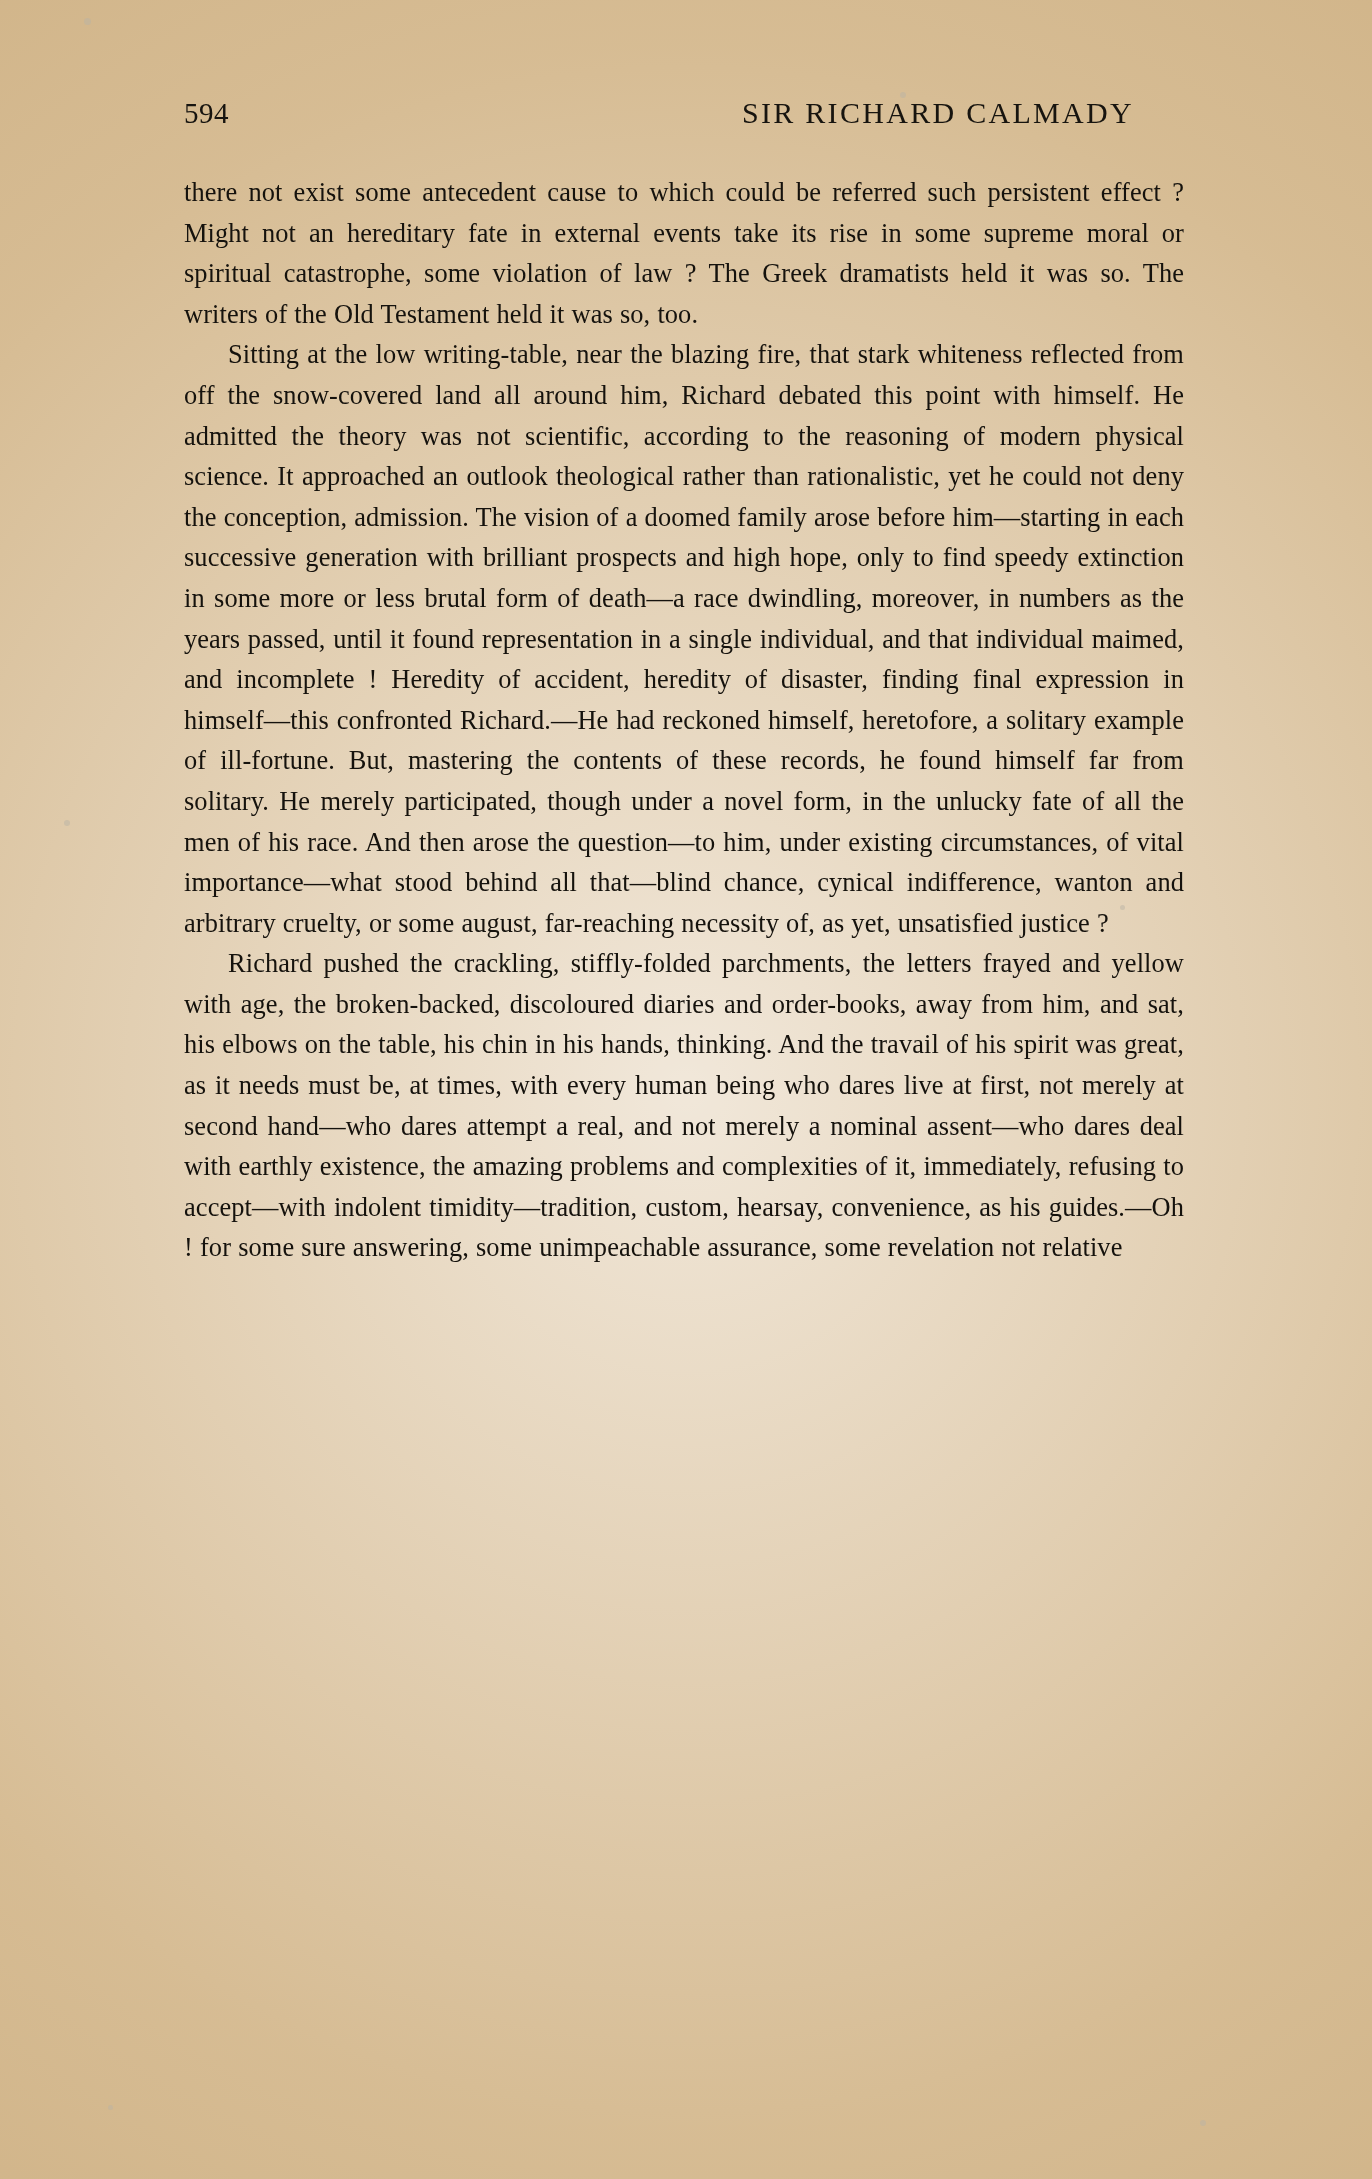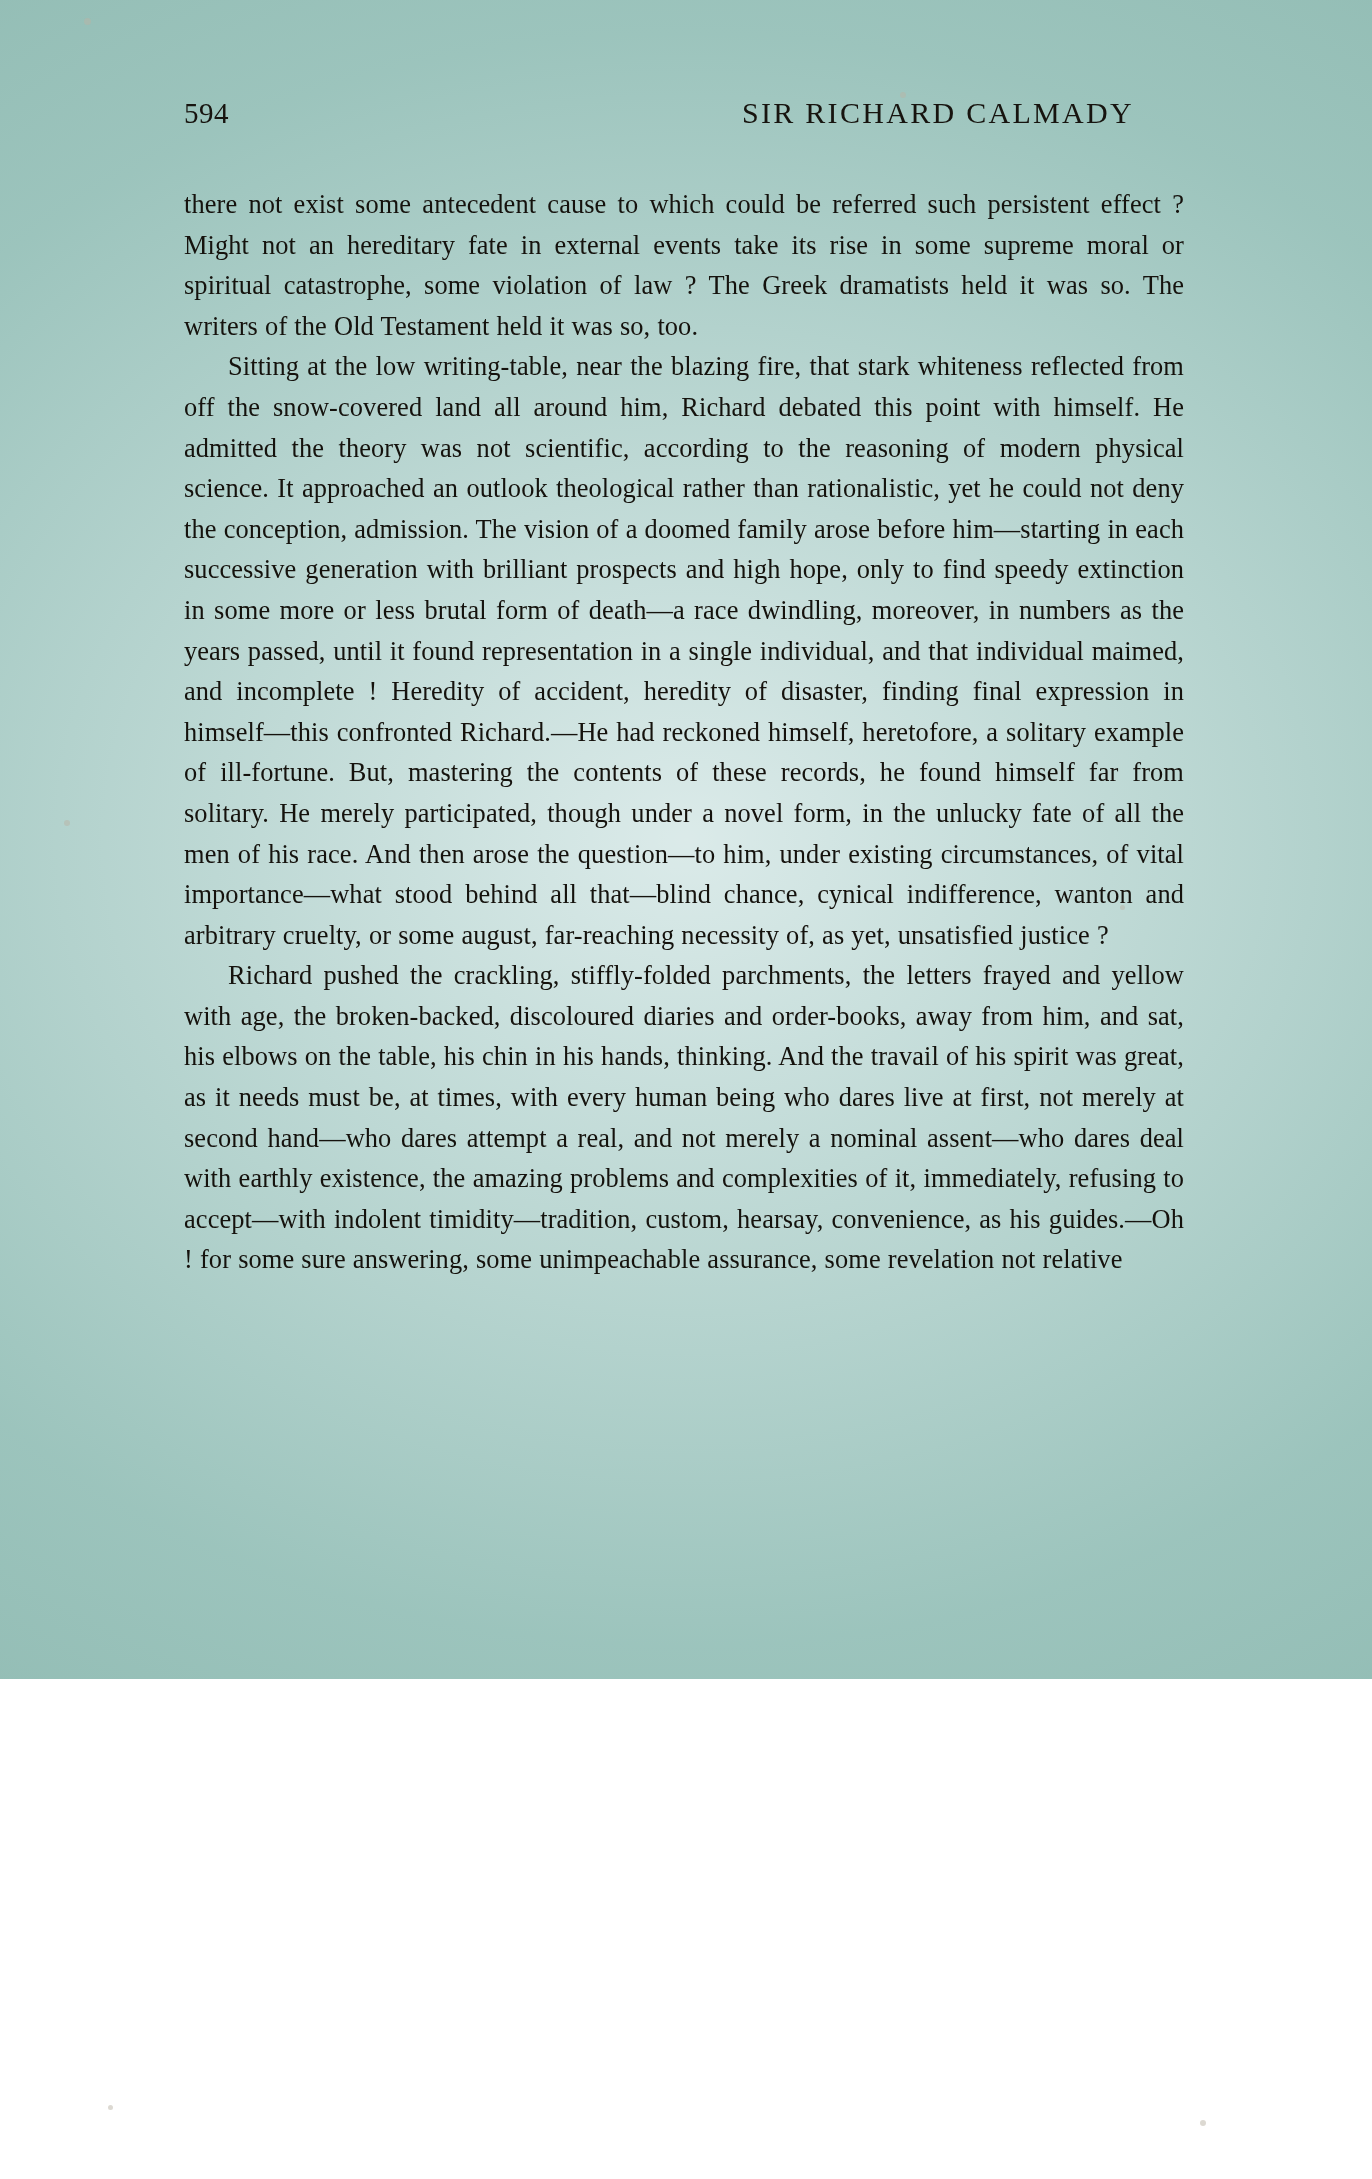--- a/index.html
+++ b/index.html
@@ -12,22 +12,22 @@
     height: 2179px;
     font-family: "Liberation Serif", serif;
     color: #1a1a1a;
     position: relative;
     overflow: hidden;
   }
   .page {
     position: absolute;
     top: 0; left: 0;
     width: 1372px;
-    height: 1679px;
-    background: #0f766e;
+    height: 2179px;
+    background: #a16207;
   }
   
   .paper-tint {
     position: absolute;
     inset: 0;
     background:
       radial-gradient(ellipse 120% 80% at 50% 50%, rgba(255,255,255,0.85) 0%, rgba(250,248,241,0.6) 60%, rgba(236,232,222,0.55) 100%);
     pointer-events: none;
   }
   .content {
@@ -52,21 +52,21 @@
   .running-head {
     flex: 1 1 auto;
     text-align: right;
     font-size: 30px;
     letter-spacing: 2.3px;
     color: #17140f;
     padding-right: 60px;
     font-family: "Liberation Serif", serif;
   }
   .body-text {
-    margin-top: 36px;
+    margin-top: 24px;
     width: 1000px;
   }
   p {
     margin: 0;
     font-size: 26.4px;
     line-height: 40.6px;
     text-align: justify;
     text-justify: inter-word;
     color: #15120d;
     letter-spacing: 0.1px;

